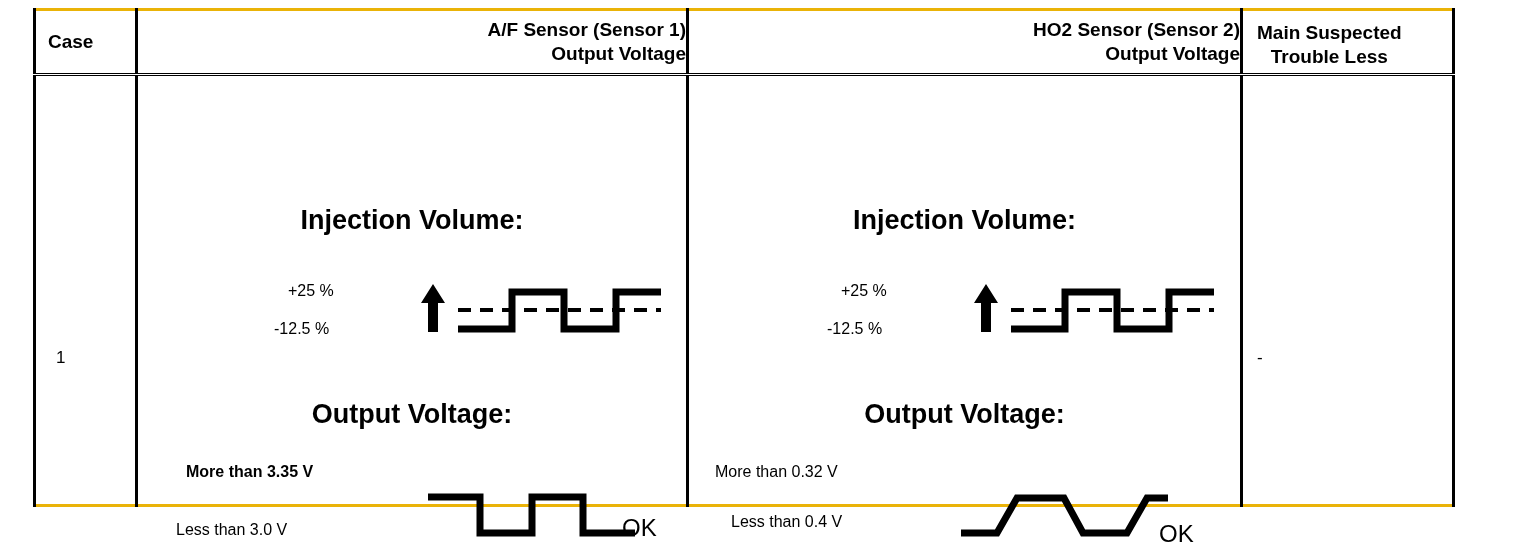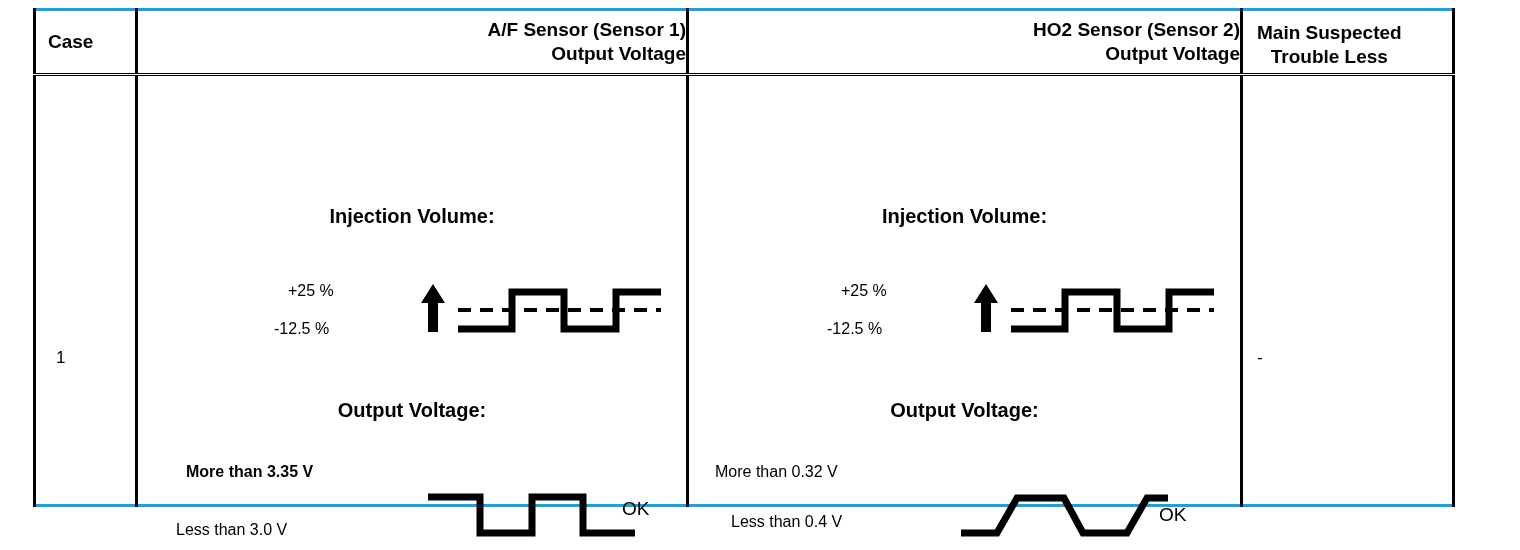--- a/index.html
+++ b/index.html
@@ -21,21 +21,21 @@
     top: 8px;
     width: 1419px;
     height: 497px;
   }
 
   table.diag {
     border-collapse: collapse;
     table-layout: fixed;
     width: 1419px;
     height: 497px;
-    border: 3px solid #0ea5e9;
+    border: 3px solid #eab308;
   }
 
   table.diag td {
     border-left: 3px solid #000;
     border-right: 3px solid #000;
     vertical-align: top;
     padding: 0;
     position: relative;
   }
 
@@ -118,35 +118,36 @@
 
   
   .panel {
     position: absolute;
     inset: 0;
   }
 
   .sect-title {
     position: absolute;
     font-weight: bold;
-    font-size: 20px;
+    font-size: 27px;
     white-space: nowrap;
   }
 
   .lim-label {
     position: absolute;
     font-size: 16px;
     font-weight: normal;
     white-space: nowrap;
   }
 
   .ok-label {
     position: absolute;
-    font-size: 19px;
-    font-weight: normal;
+    font-size: 24px;
+    font-weight: normal;
+    margin-top: 16px;
   }
 
   svg.wave {
     position: absolute;
     overflow: visible;
   }
 </style>
 </head>
 <body>
 

